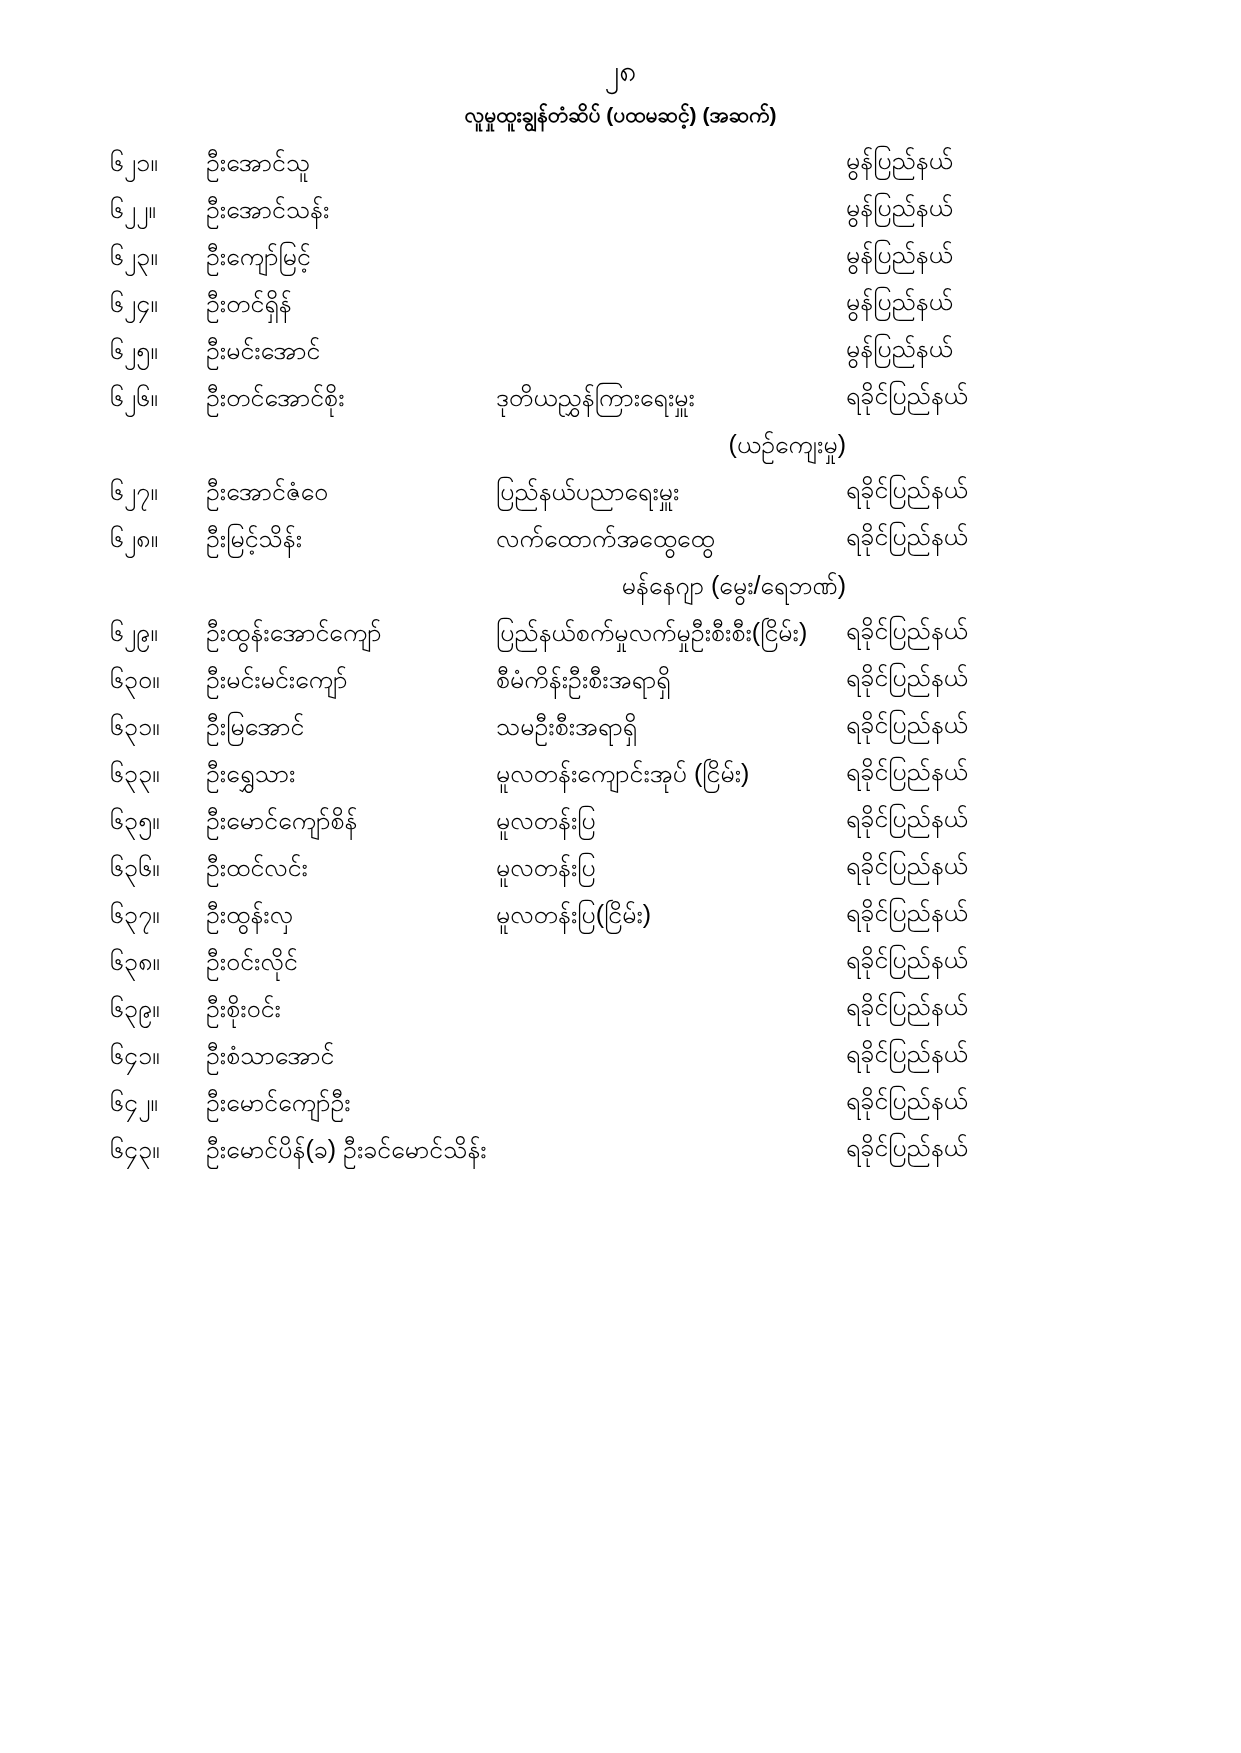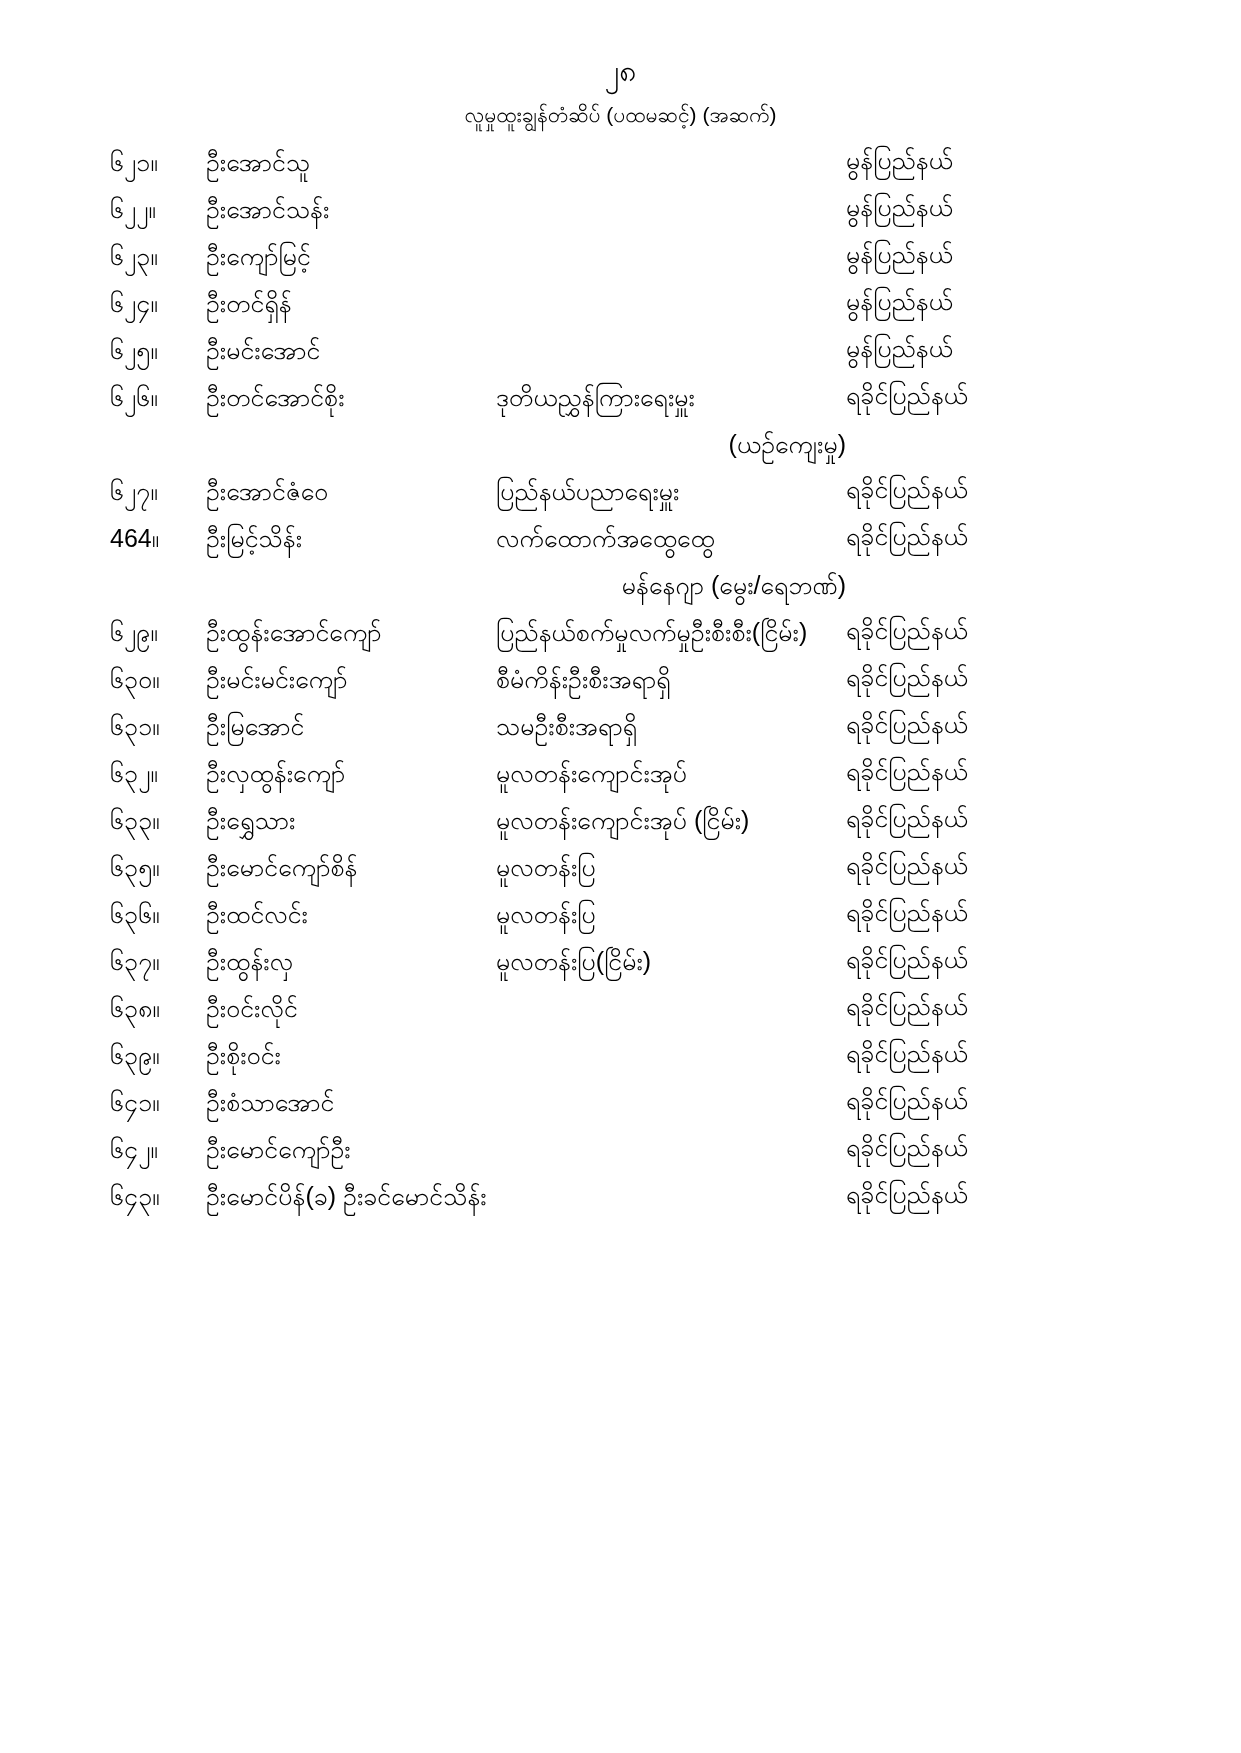--- a/index.html
+++ b/index.html
@@ -23,21 +23,21 @@
   .page-number {
     text-align: center;
     font-size: 30px;
     line-height: 1.1;
     margin: 6px 0 14px 0;
     letter-spacing: 0px;
   }
   .doc-title {
     text-align: center;
     font-size: 21px;
-    font-weight: normal;
+    font-weight: bold;
     margin: 0 0 22px 0;
     line-height: 1.3;
   }
   table.listing {
     width: 100%;
     border-collapse: collapse;
     table-layout: fixed;
   }
   table.listing td {
     vertical-align: top;
@@ -126,21 +126,21 @@
           <td class="col-post cont-line">(ယဉ်ကျေးမှု)</td>
           <td class="col-region"></td>
         </tr>
         <tr class="entry">
           <td class="col-num">၆၂၇။</td>
           <td class="col-name">ဦးအောင်ဇံဝေ</td>
           <td class="col-post">ပြည်နယ်ပညာရေးမှူး</td>
           <td class="col-region">ရခိုင်ပြည်နယ်</td>
         </tr>
         <tr class="entry">
-          <td class="col-num">464။</td>
+          <td class="col-num">၆၂၈။</td>
           <td class="col-name">ဦးမြင့်သိန်း</td>
           <td class="col-post">လက်ထောက်အထွေထွေ</td>
           <td class="col-region">ရခိုင်ပြည်နယ်</td>
         </tr>
         <tr class="cont">
           <td class="col-num"></td>
           <td class="col-name"></td>
           <td class="col-post cont-line">မန်နေဂျာ (မွေး/ရေဘဏ်)</td>
           <td class="col-region"></td>
         </tr>
@@ -156,26 +156,20 @@
           <td class="col-post">စီမံကိန်းဦးစီးအရာရှိ</td>
           <td class="col-region">ရခိုင်ပြည်နယ်</td>
         </tr>
         <tr class="entry">
           <td class="col-num">၆၃၁။</td>
           <td class="col-name">ဦးမြအောင်</td>
           <td class="col-post">သမဦးစီးအရာရှိ</td>
           <td class="col-region">ရခိုင်ပြည်နယ်</td>
         </tr>
         <tr class="entry">
-          <td class="col-num">၆၃၂။</td>
-          <td class="col-name">ဦးလှထွန်းကျော်</td>
-          <td class="col-post">မူလတန်းကျောင်းအုပ်</td>
-          <td class="col-region">ရခိုင်ပြည်နယ်</td>
-        </tr>
-        <tr class="entry">
           <td class="col-num">၆၃၃။</td>
           <td class="col-name">ဦးရွှေသား</td>
           <td class="col-post">မူလတန်းကျောင်းအုပ် (ငြိမ်း)</td>
           <td class="col-region">ရခိုင်ပြည်နယ်</td>
         </tr>
         <tr class="entry">
           <td class="col-num">၆၃၅။</td>
           <td class="col-name">ဦးမောင်ကျော်စိန်</td>
           <td class="col-post">မူလတန်းပြ</td>
           <td class="col-region">ရခိုင်ပြည်နယ်</td>

